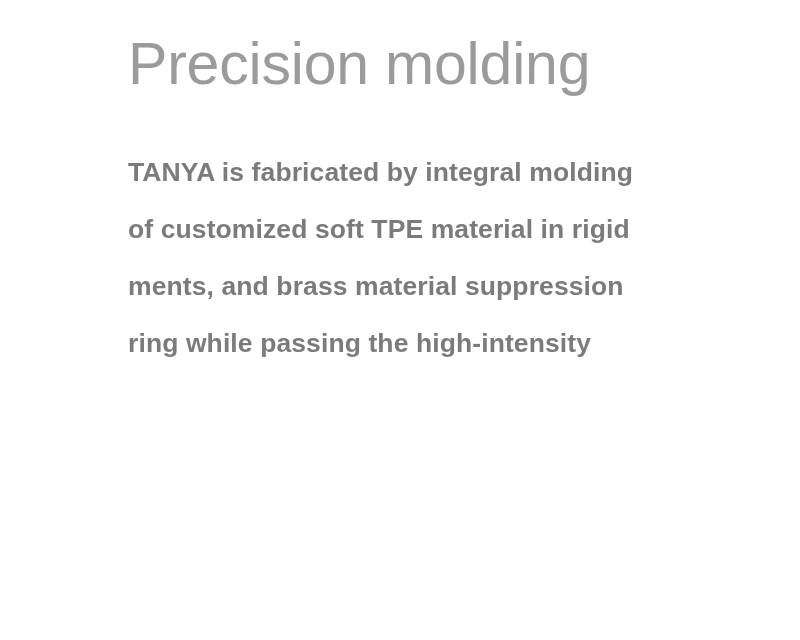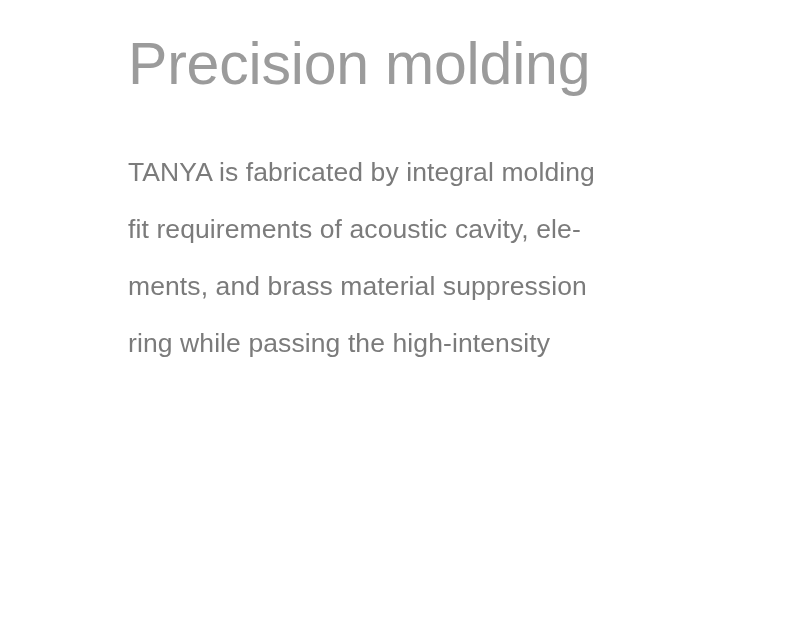--- a/index.html
+++ b/index.html
@@ -40,21 +40,21 @@
     letter-spacing: -0.2px;
     color: #9b9b9b;
     white-space: nowrap;
   }
 
   .body-copy {
     margin: 0;
     padding: 0;
     margin-top: 44px;
     font-size: 26.5px;
-    font-weight: 400;
+    font-weight: 700;
     line-height: 57px;
     letter-spacing: 0.1px;
     color: #7b7b7b;
   }
 
   .body-line {
     display: block;
     white-space: pre;
   }
 </style>
@@ -62,20 +62,20 @@
 <body>
 
 <div class="page">
 
   <div class="content-block">
 
     <h1 class="section-heading">Precision molding</h1>
 
     <p class="body-copy">
       <span class="body-line">TANYA is fabricated by integral molding</span>
-      <span class="body-line">fit requirements of acoustic cavity, ele-</span>
+      <span class="body-line">of customized soft TPE material in rigid</span>
       <span class="body-line">ments, and brass material suppression</span>
       <span class="body-line">ring while passing the high-intensity</span>
     </p>
 
   </div>
 
 </div>
 
 </body></html>

